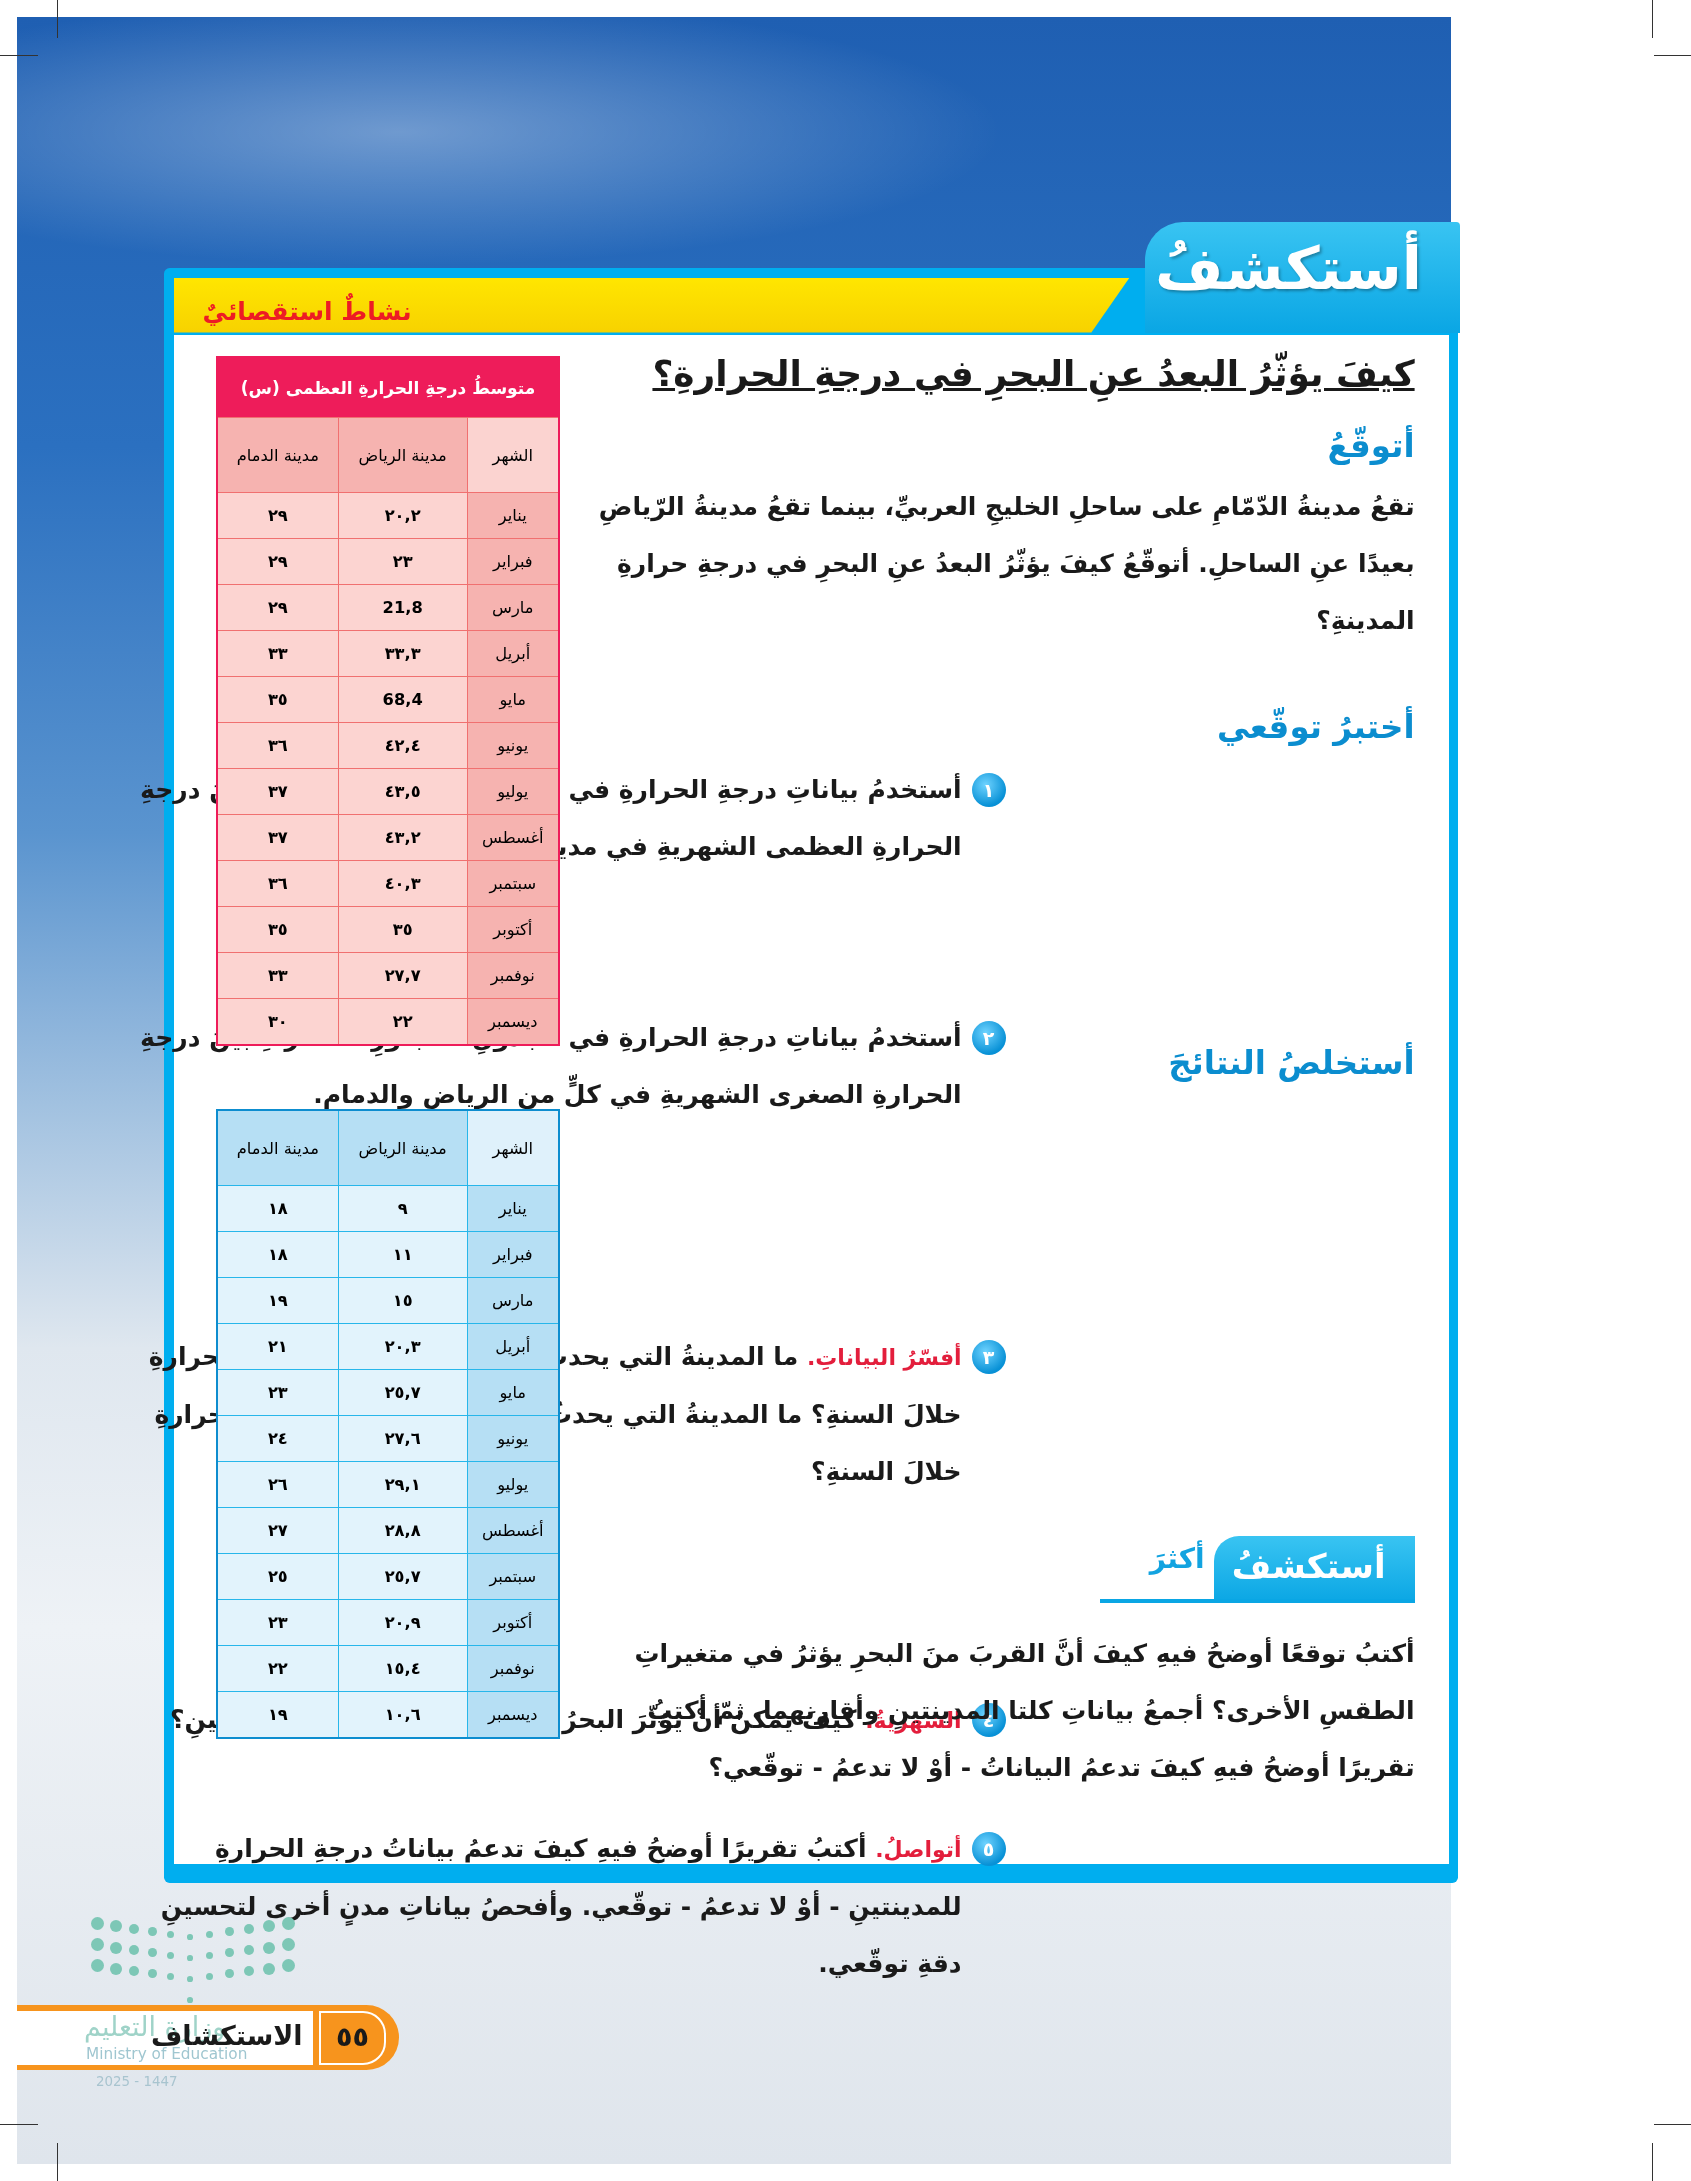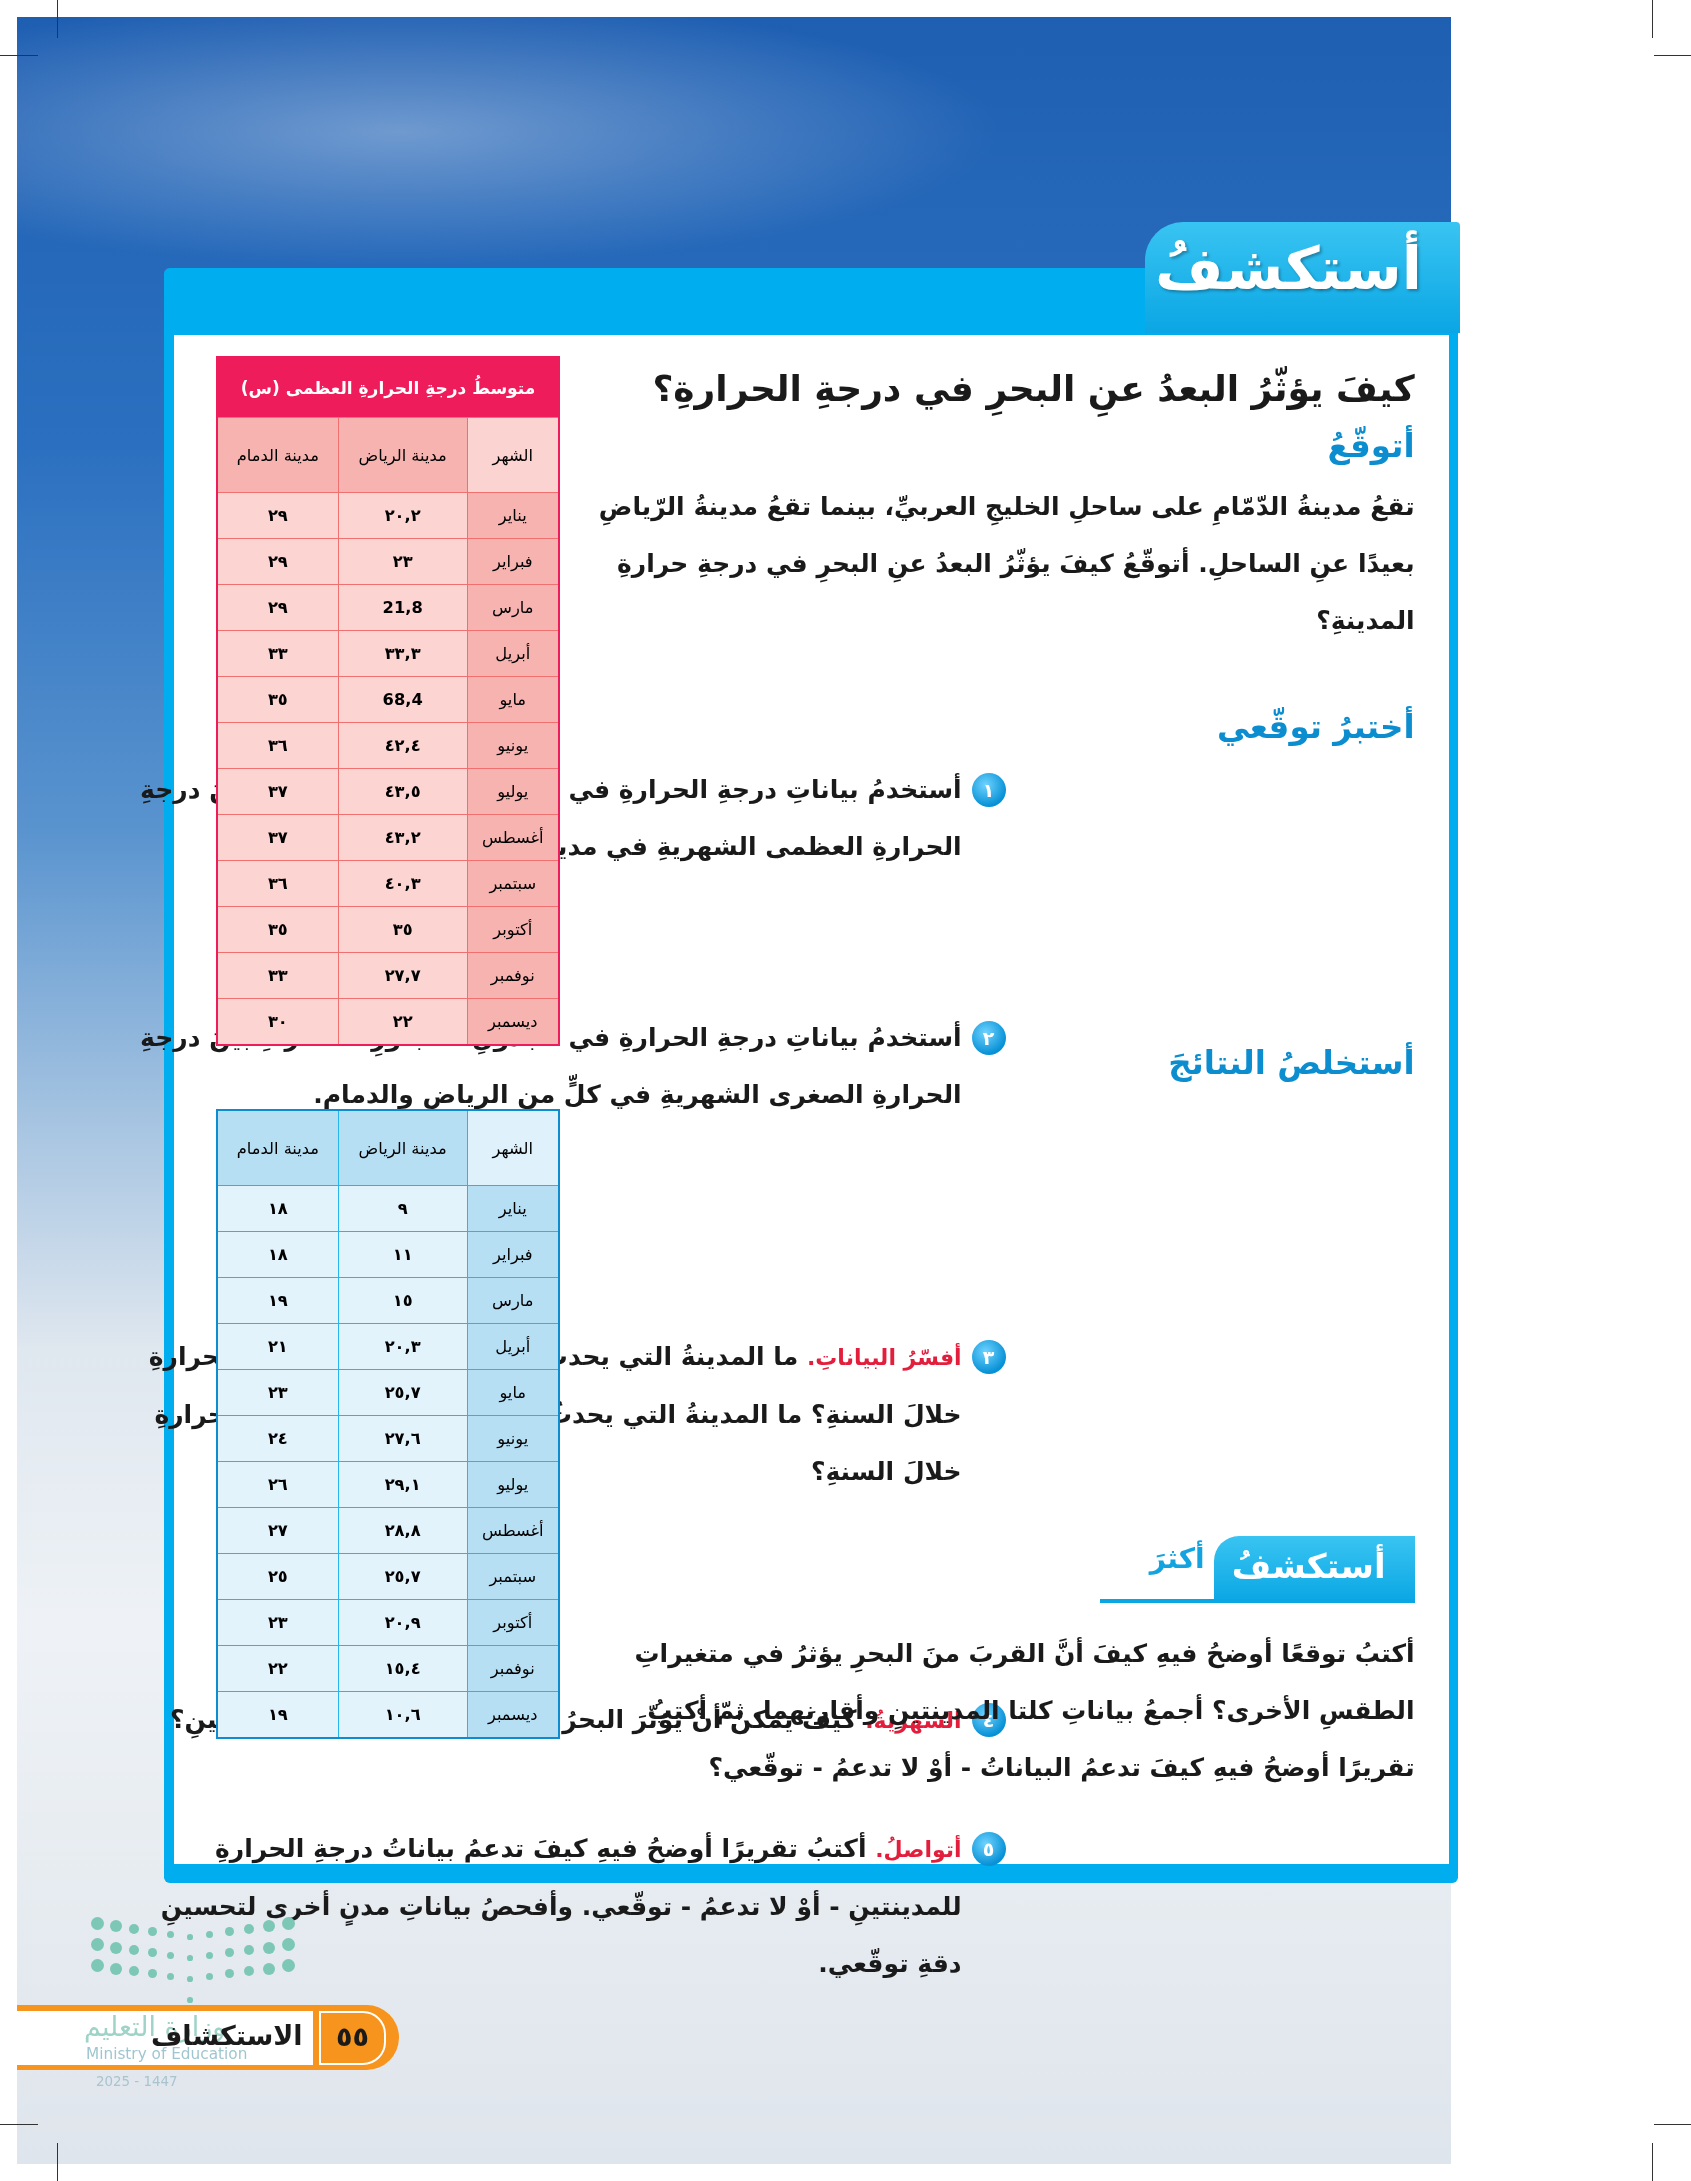--- a/index.html
+++ b/index.html
@@ -84,26 +84,29 @@
 <div class="crop" style="left:57px;top:0;width:1px;height:38px;"></div>
 <div class="crop" style="left:0;top:55px;width:38px;height:1px;"></div>
 <div class="crop" style="left:1652px;top:0;width:1px;height:38px;"></div>
 <div class="crop" style="left:1654px;top:55px;width:38px;height:1px;"></div>
 <div class="crop" style="left:0;top:2124px;width:38px;height:1px;"></div>
 <div class="crop" style="left:57px;top:2143px;width:1px;height:38px;"></div>
 <div class="crop" style="left:1654px;top:2124px;width:38px;height:1px;"></div>
 <div class="crop" style="left:1652px;top:2143px;width:1px;height:38px;"></div>
 
 <div class="panel">
+  <div class="yellow-bar">
+    <span class="yellow-label">نشاطٌ استقصائيٌ</span>
+  </div>
   <div class="title-tab">
     <span class="title-text">أستكشفُ</span>
   </div>
   <div class="panel-inner">
 
-    <div class="content q-title" style="top:33px;">كيفَ يؤثّرُ البعدُ عنِ البحرِ في درجةِ الحرارةِ؟</div>
+    <div class="content q-title" style="top:18px;text-decoration:underline;">كيفَ يؤثّرُ البعدُ عنِ البحرِ في درجةِ الحرارةِ؟</div>
 
     <div class="content para" style="top:143px;">تقعُ مدينةُ الدّمّامِ على ساحلِ الخليجِ العربيِّ، بينما تقعُ مدينةُ الرّياضِ بعيدًا عنِ الساحلِ. أتوقّعُ كيفَ يؤثّرُ البعدُ عنِ البحرِ في درجةِ حرارةِ المدينةِ؟</div>
     <div class="content h-section" style="top:92px;">أتوقّعُ</div>
 
     <div class="content h-section" style="top:373px;">أختبرُ توقّعي</div>
     <div class="content para item" style="top:426px;">
       <span class="badge">١</span>
       <span>أستخدمُ بياناتِ درجةِ الحرارةِ في الجدولِ المجاورِ للمقارنةِ بينَ درجةِ الحرارةِ العظمى الشهريةِ في مدينتي الرياضِ والدمامِ.</span>
     </div>
     <div class="content para item" style="top:560px;">

